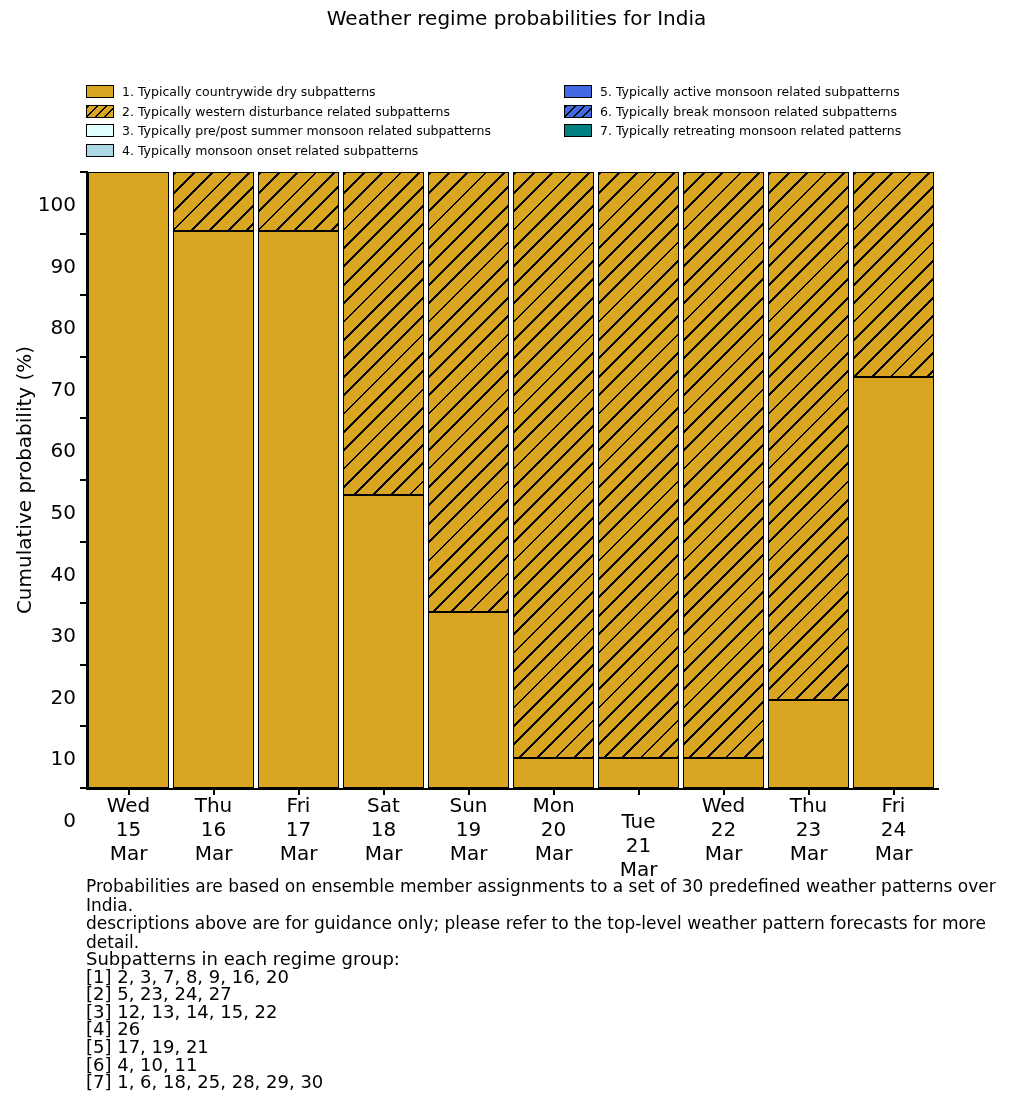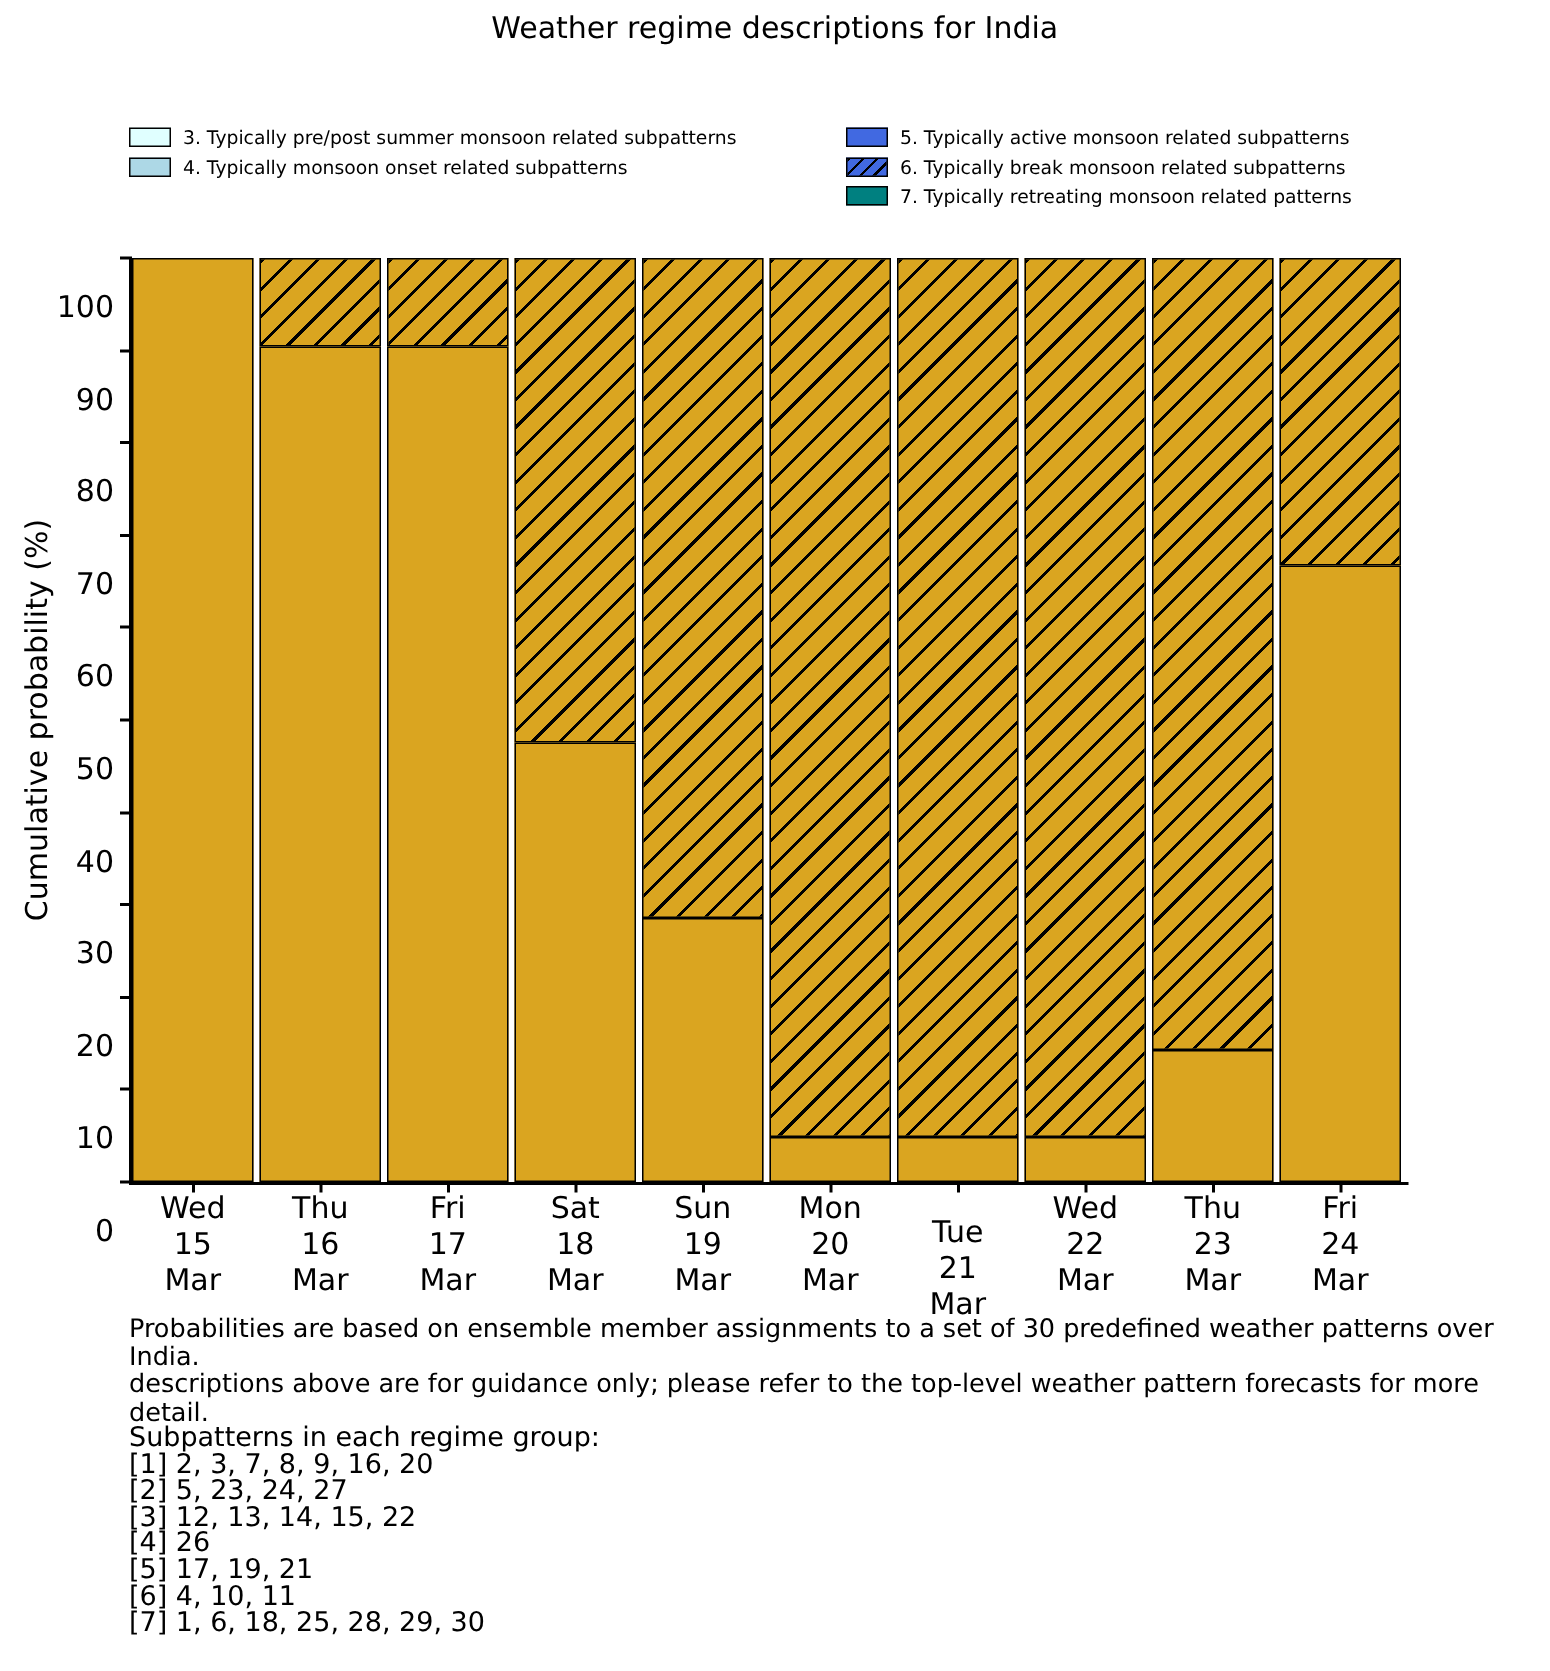--- a/index.html
+++ b/index.html
@@ -35,24 +35,32 @@
     font-size:20px; line-height:24px; }
   .footnote { position:absolute; left:86px; top:877px; font-size:17px; line-height:18.5px; }
   .subpatterns { position:absolute; left:86px; top:950px; font-size:18px; line-height:17.6px; }
 </style>
 </head>
 <body>
 
 <div class="canvas">
 
   <div class="title-block">
-    <div>Weather regime descriptions for India</div>
+    <div>Weather regime probabilities for India</div>
   </div>
 
   <div class="legend-col legend-col-1">
+      <div class="legend-row">
+        <span class="swatch" style="background-color: rgb(218, 165, 32);"></span>
+        <span class="legend-label">1. Typically countrywide dry subpatterns</span>
+      </div>
+      <div class="legend-row">
+        <span class="swatch hatched" style="background-color: rgb(218, 165, 32);"></span>
+        <span class="legend-label">2. Typically western disturbance related subpatterns</span>
+      </div>
       <div class="legend-row">
         <span class="swatch" style="background-color: rgb(224, 255, 255);"></span>
         <span class="legend-label">3. Typically pre/post summer monsoon related subpatterns</span>
       </div>
       <div class="legend-row">
         <span class="swatch" style="background-color: rgb(173, 216, 230);"></span>
         <span class="legend-label">4. Typically monsoon onset related subpatterns</span>
       </div>
     </div>
   <div class="legend-col legend-col-2">

